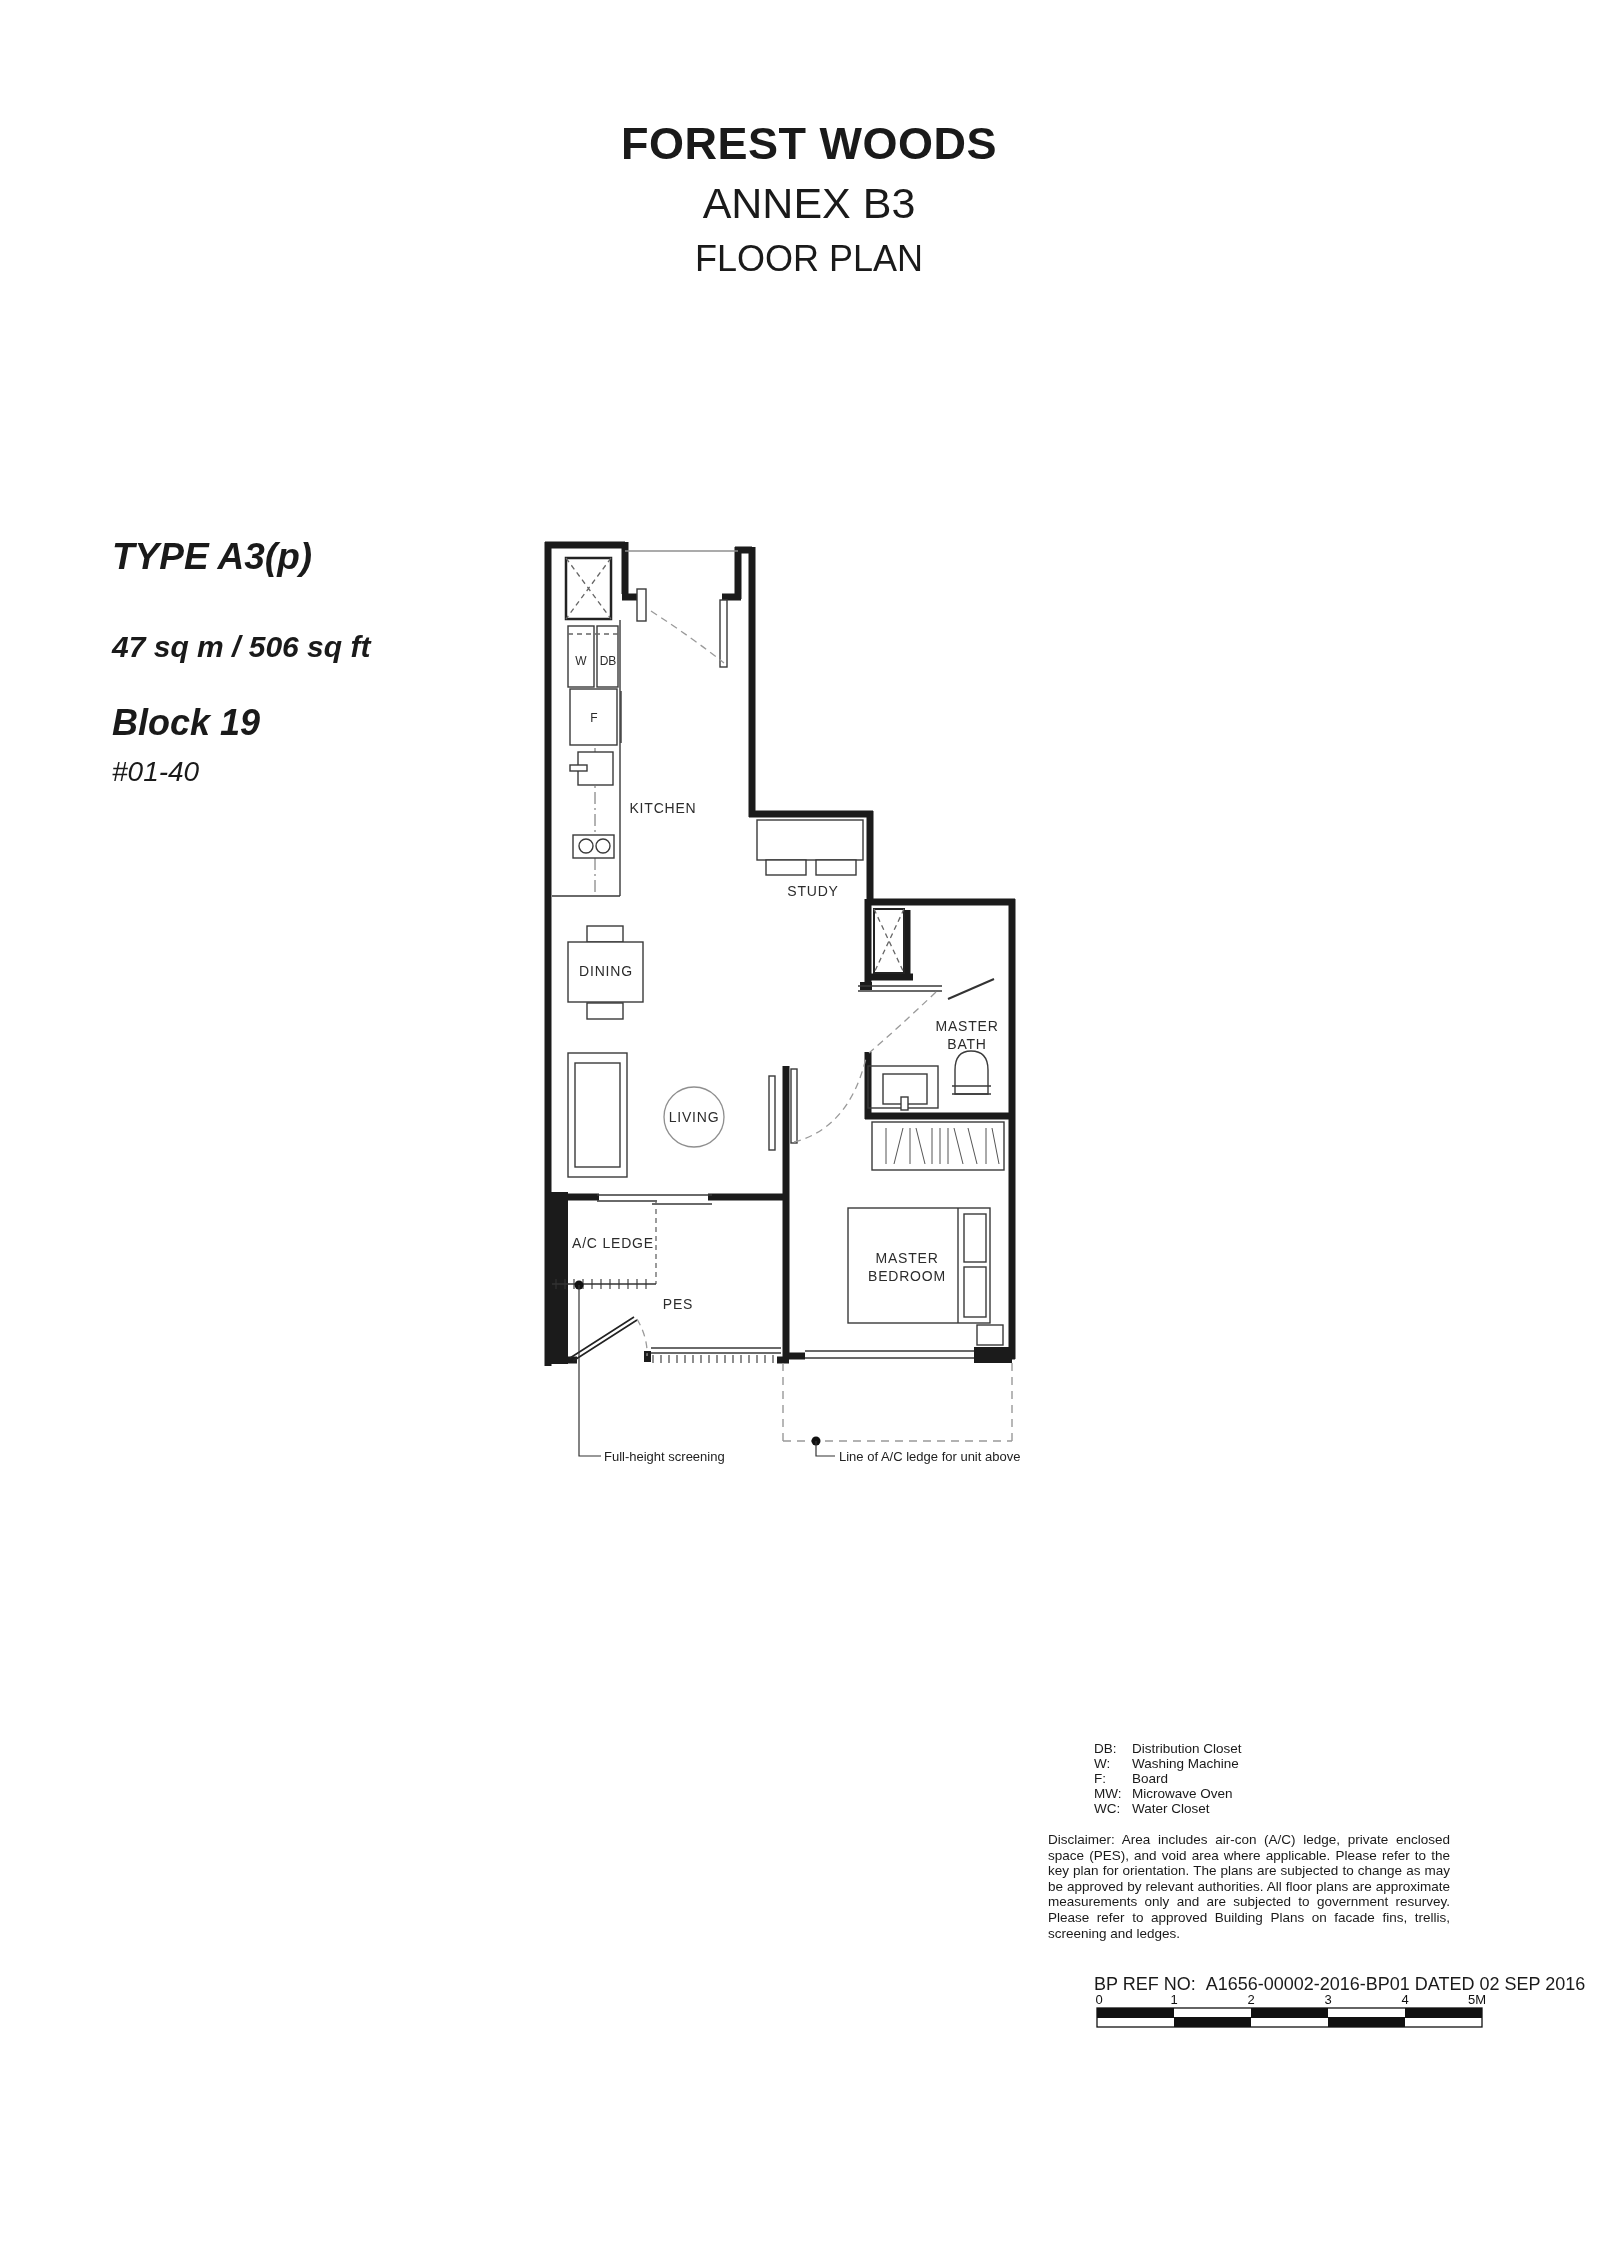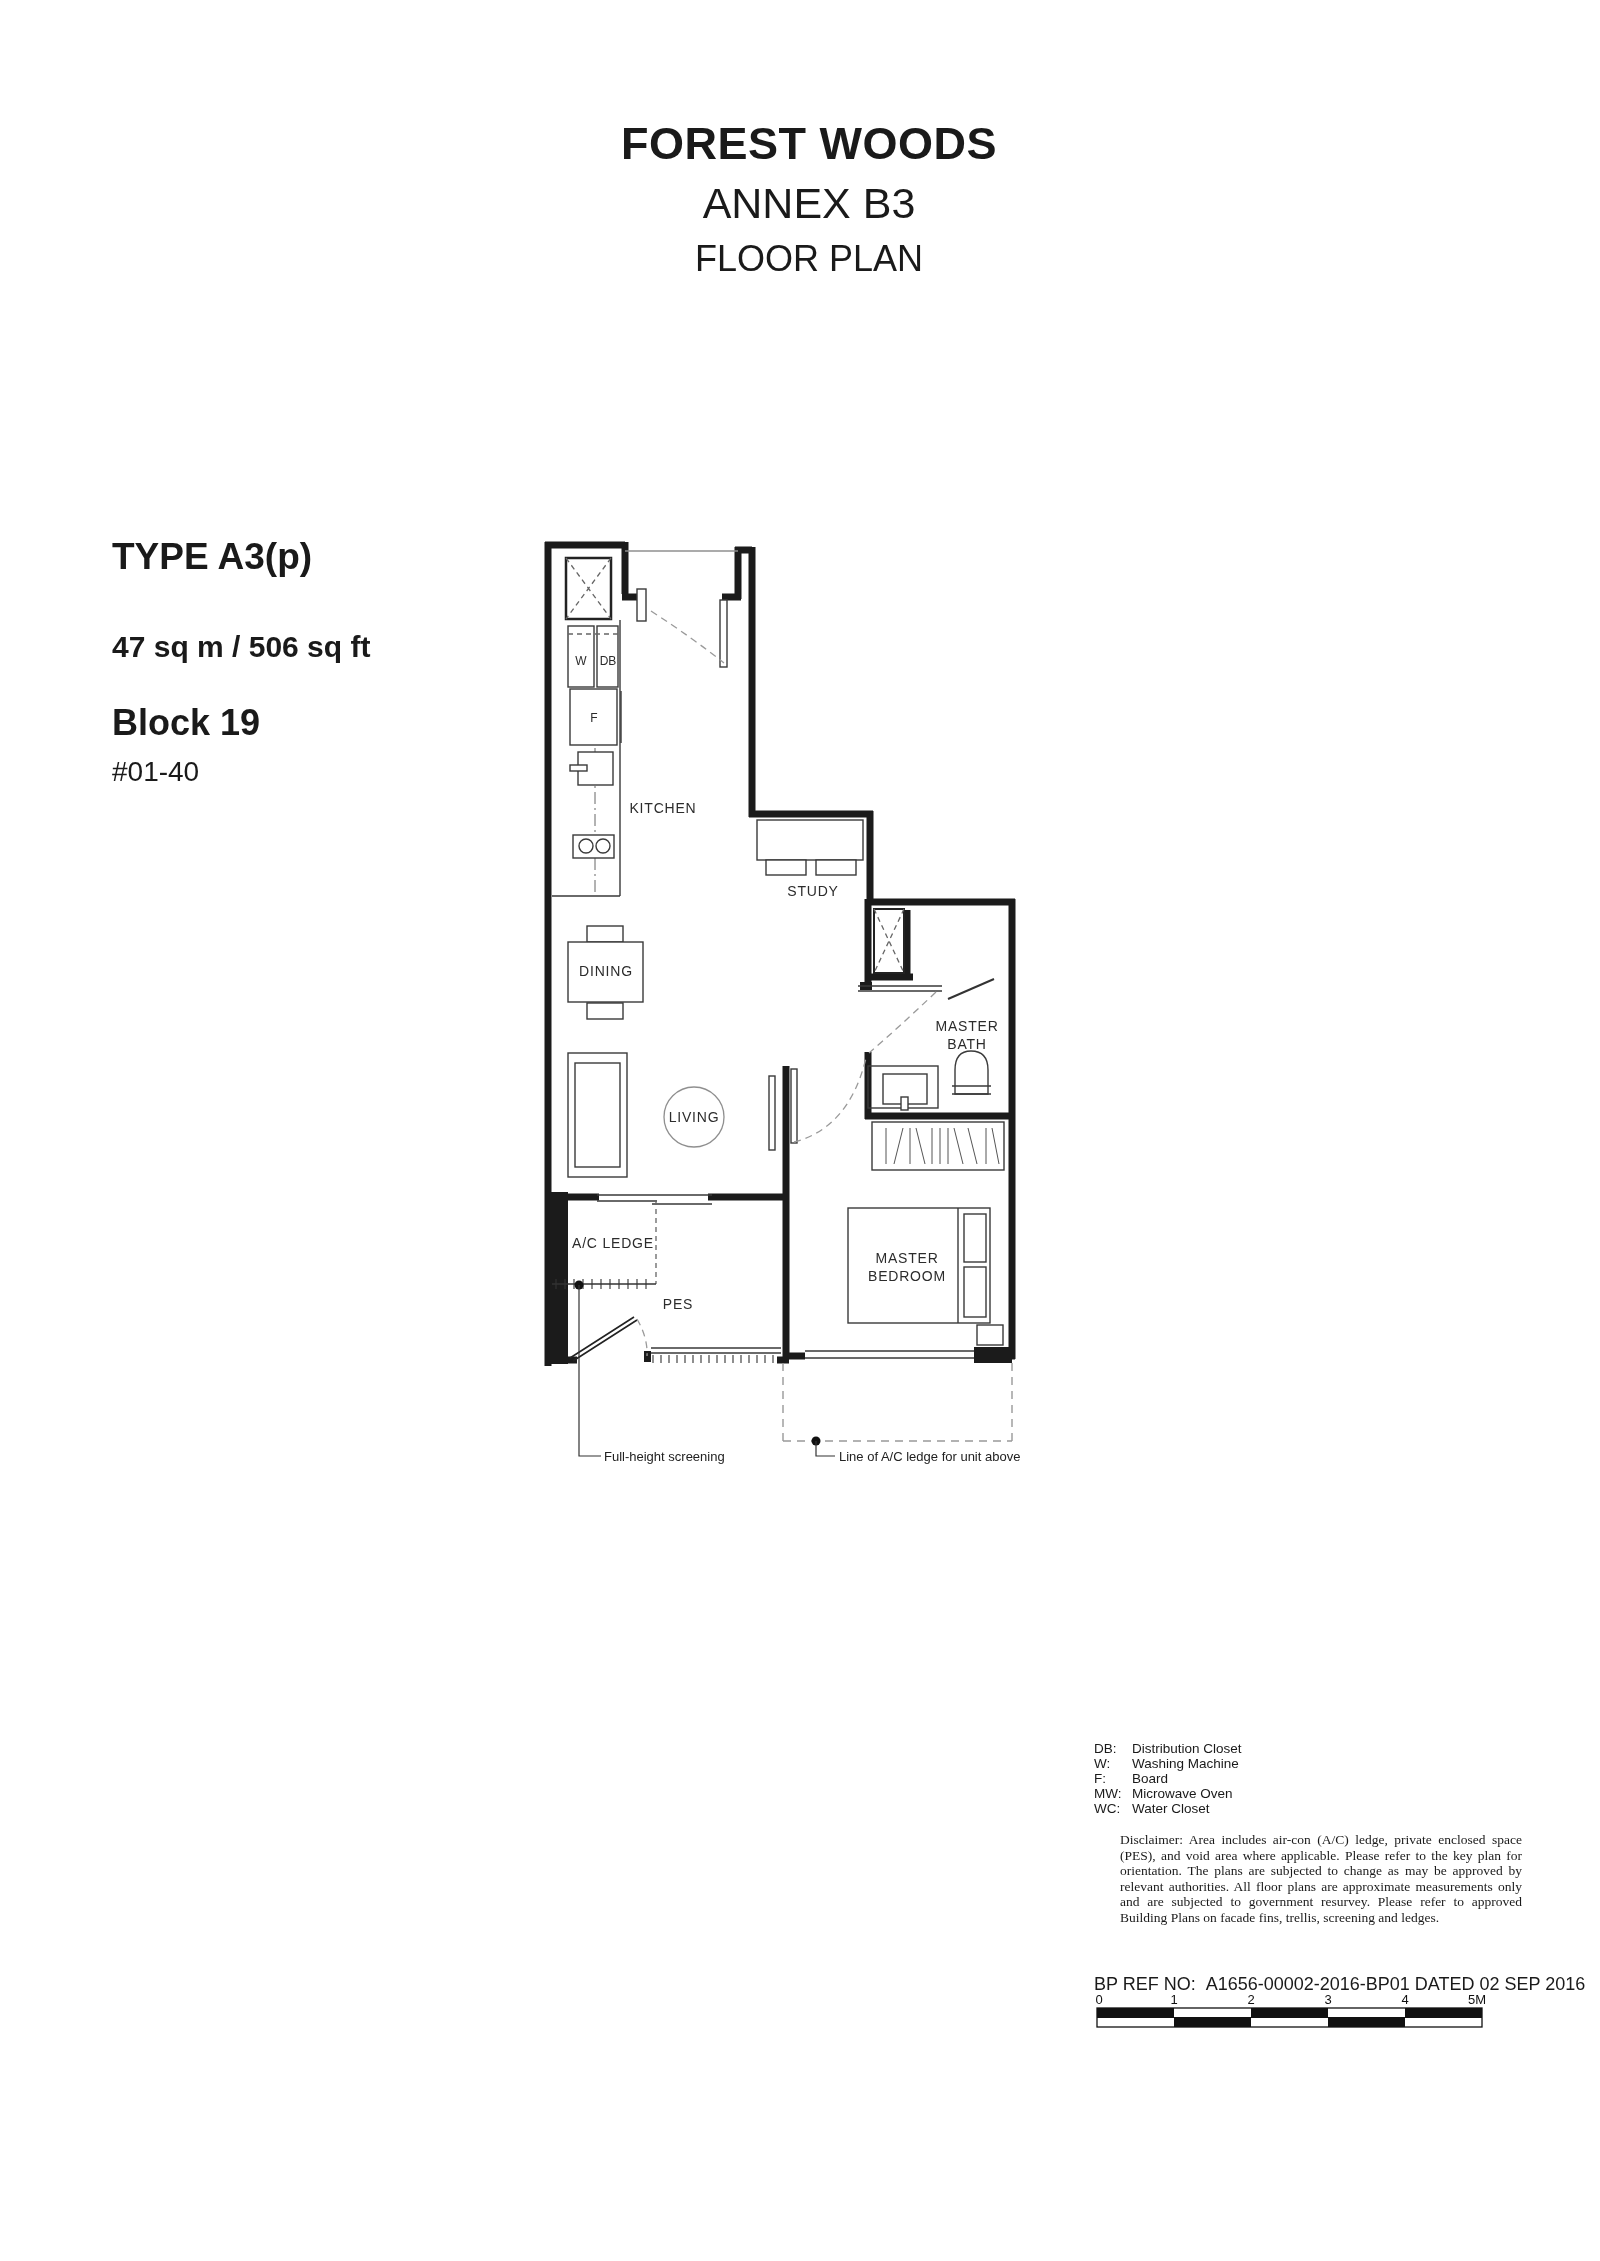--- a/index.html
+++ b/index.html
@@ -7,31 +7,31 @@
     width:1600px;height:2261px;background:#ffffff;position:relative;overflow:hidden;
     font-family:"Liberation Sans",sans-serif;color:#1a1a1a;
   }
   .abs{position:absolute;}
   
   .header{top:118px;left:0;width:1618px;text-align:center;}
   .header .project{font-size:45px;font-weight:bold;letter-spacing:.5px;}
   .header .annex{font-size:43px;margin-top:9px;}
   .header .plantitle{font-size:36px;margin-top:10px;}
   
-  .unit-info{left:112px;top:536px;}
+  .unit-info{left:112px;top:536px;font-style:italic;}
   .ui-type{font-size:37px;font-weight:bold;}
   .ui-area{font-size:30px;font-weight:bold;margin-top:52px;}
   .ui-block{font-size:36px;font-weight:bold;margin-top:38px;}
   .ui-unit{font-size:28px;margin-top:12px;}
   
   .legend{left:1094px;top:1741px;font-size:13.5px;line-height:15px;}
   .legend-row{display:flex;}
   .legend-abbr{width:38px;}
-  .disclaimer{left:1120px;top:1832px;width:402px;font-size:13.5px;line-height:15.6px;
-    text-align:justify;margin:0;font-family:Liberation Serif, serif;}
+  .disclaimer{left:1048px;top:1832px;width:402px;font-size:13.5px;line-height:15.6px;
+    text-align:justify;margin:0;}
   .bp{left:1094px;top:1956px;font-size:18px;}
   .bp .val{margin-left:10px;}
   
   svg{position:absolute;left:0;top:0;}
   .wall{stroke:#1b1b1b;stroke-width:7;fill:none;}
   .thin{stroke:#3a3a3a;stroke-width:1.4;fill:none;}
   .fix{stroke:#3a3a3a;stroke-width:1.4;fill:#ffffff;}
   .gray{stroke:#8f8f8f;stroke-width:1.3;fill:none;}
   .dash{stroke:#9a9a9a;stroke-width:1.3;fill:none;stroke-dasharray:7 5;}
   .dashdark{stroke:#666;stroke-width:1.3;fill:none;stroke-dasharray:5 4;}

